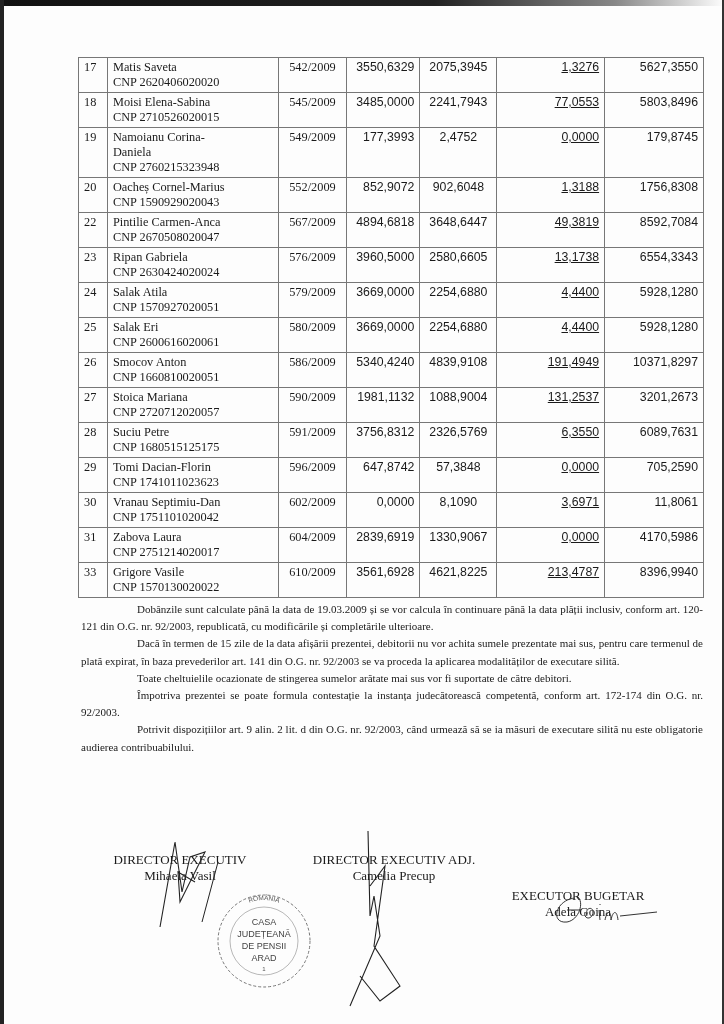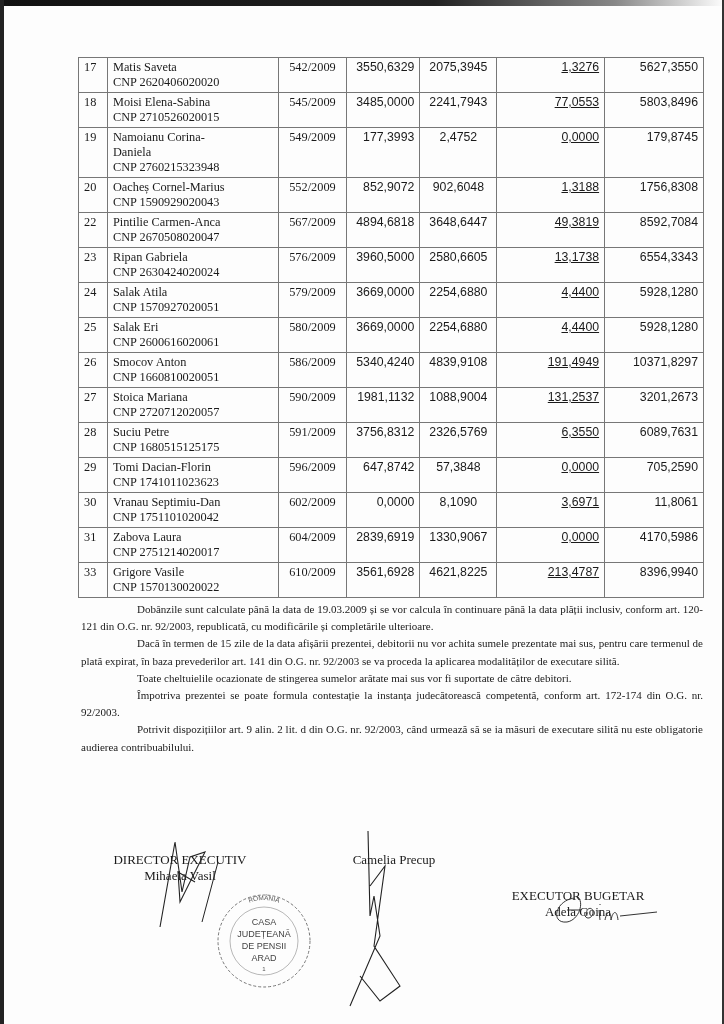--- a/index.html
+++ b/index.html
@@ -225,20 +225,21 @@
   <p>Toate cheltuielile ocazionate de stingerea sumelor arătate mai sus vor fi suportate de către debitori.</p>
   <p>Împotriva prezentei se poate formula contestație la instanța judecătorească competentă, conform art. 172-174 din O.G. nr. 92/2003.</p>
   <p>Potrivit dispozițiilor art. 9 alin. 2 lit. d din O.G. nr. 92/2003, când urmează să se ia măsuri de executare silită nu este obligatorie audierea contribuabilului.</p>
 </div>
 
 <div class="sig sig1">
   <div>DIRECTOR EXECUTIV</div>
   <div>Mihaela Vasil</div>
 </div>
 <div class="sig sig2">
+  <div>DIRECTOR EXECUTIV ADJ.</div>
   <div>Camelia Precup</div>
 </div>
 <div class="sig sig3">
   <div>EXECUTOR BUGETAR</div>
   <div>Adela Goina</div>
 </div>
 
 <svg class="sign-svg" style="left:120px;top:832px" width="110" height="100">
   <path d="M40,95 L55,10 L62,60 L70,25 L85,20 L60,70 L58,40 L75,50" fill="none" stroke="#222" stroke-width="1.1"></path>
   <path d="M98,30 L82,90" fill="none" stroke="#222" stroke-width="1"></path>

